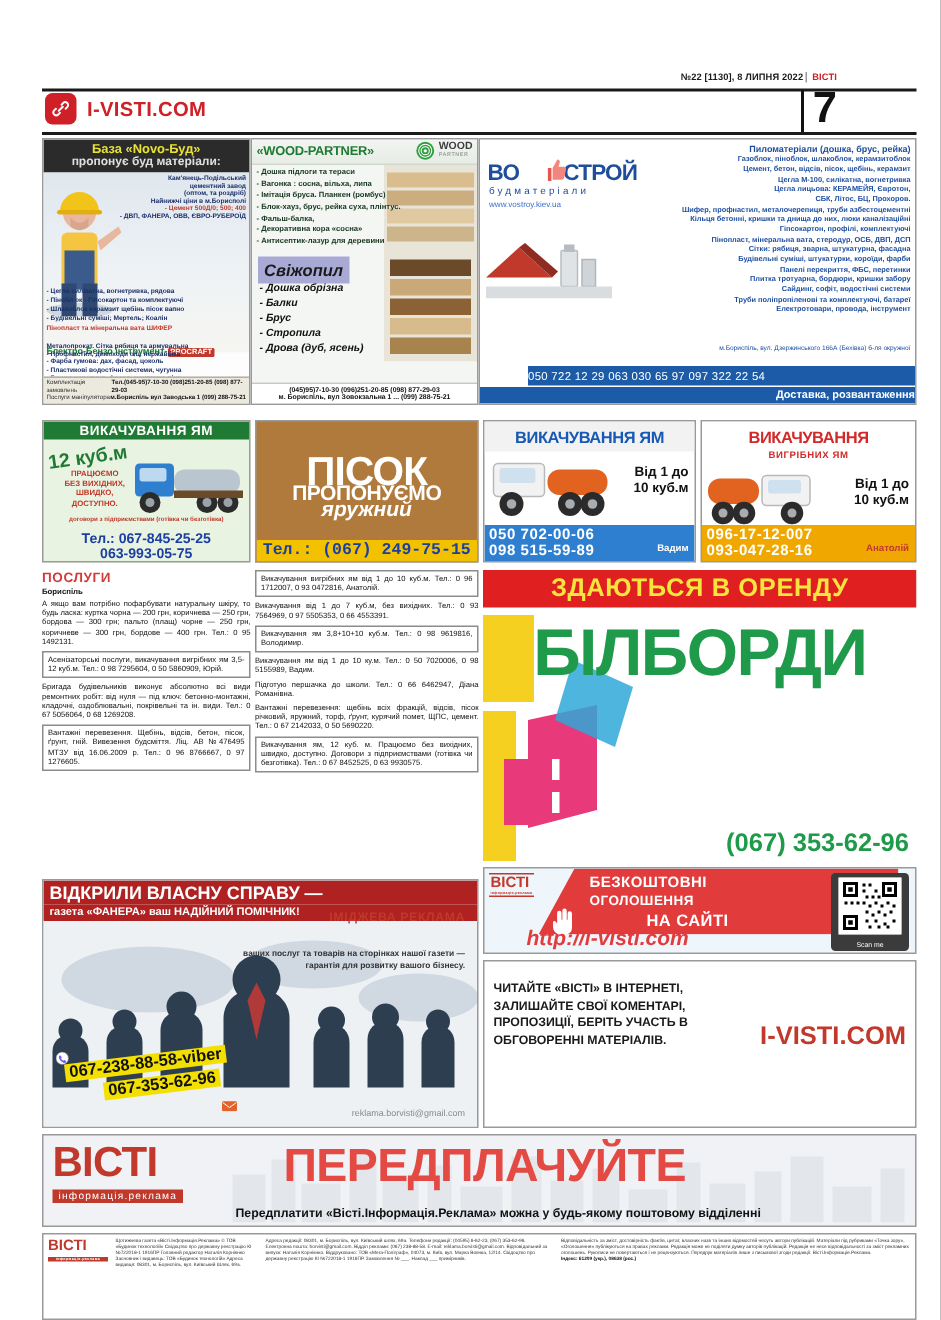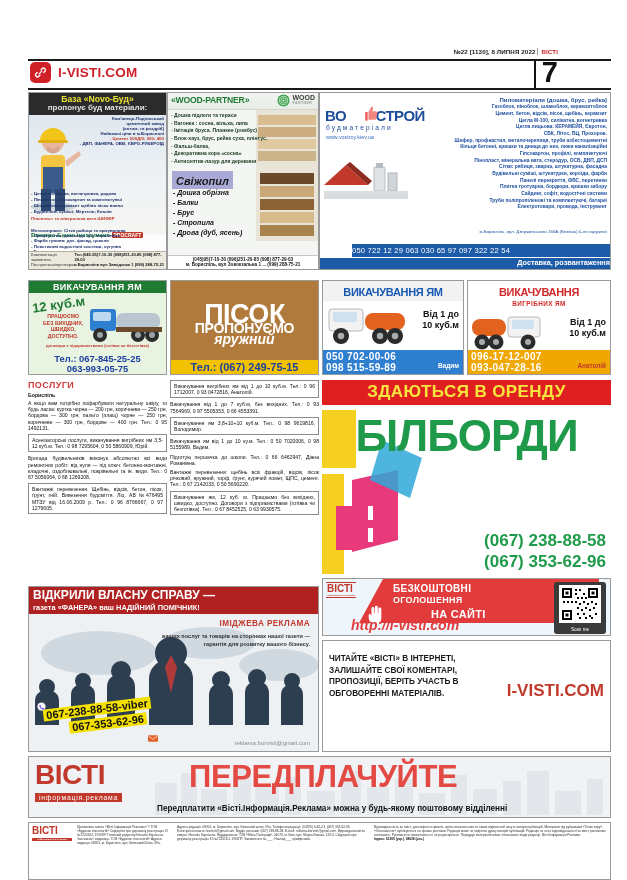--- a/index.html
+++ b/index.html
@@ -70,21 +70,21 @@
   .p1-cub{position:absolute;left:3px;top:16px;font-size:13px;font-weight:bold;color:#1f7a33;transform:rotate(-8deg);}
   .p1-small{position:absolute;left:14px;top:32px;font-size:5.2px;font-weight:bold;color:#c0392b;text-align:center;line-height:1.25;}
   .p1-note{position:absolute;left:2px;right:2px;top:62px;font-size:4.1px;color:#c0392b;text-align:center;font-weight:bold;}
   .p1-tel{position:absolute;left:0;right:0;bottom:0;font-size:9.4px;font-weight:bold;color:#1b3fa0;text-align:center;line-height:1.04;}
   .truck1{position:absolute;right:2px;top:18px;width:78px;height:48px;}
 
   #ad-sand{left:170px;top:262px;width:149px;height:95px;background:#b07a3c;}
   .sand-1{position:absolute;left:0;right:0;top:3px;text-align:center;font-size:14px;font-weight:bold;color:#fff;letter-spacing:-.3px;margin-top:36px;}
   .sand-2{position:absolute;left:0;right:0;top:20px;text-align:center;font-size:27px;font-weight:bold;color:#fff;letter-spacing:-.5px;line-height:1;}
   .sand-3{position:absolute;left:0;right:0;top:50px;text-align:center;font-size:14px;font-weight:bold;color:#fff;font-style:italic;}
-  .sand-tel{position:absolute;left:0;right:0;bottom:0;background:#f2c200;color:#1b3fa0;font-size:11px;font-weight:bold;text-align:center;padding:1px 0;}
+  .sand-tel{position:absolute;left:0;right:0;bottom:0;background:#f2c200;color:#1b3fa0;font-size:11px;font-weight:bold;text-align:center;padding:1px 0;font-family:Liberation Mono, monospace;}
 
   #ad-pump2{left:322px;top:262px;width:142px;height:95px;background:#fff;}
   .p2-head{background:#f2f2f2;text-align:center;padding:1px 0;}
   .p2-head span{font-size:11px;font-weight:bold;color:#1759b3;letter-spacing:-.3px;}
   .p2-from{position:absolute;right:4px;top:28px;font-size:9px;font-weight:bold;color:#111;text-align:right;line-height:1.25;}
   .p2-tel{position:absolute;left:0;right:0;bottom:0;background:#2f7fd0;color:#fff;font-size:10px;font-weight:bold;text-align:left;padding:1px 3px;line-height:1.12;letter-spacing:.4px;}
   .p2-name{position:absolute;right:4px;bottom:5px;font-size:6.4px;font-weight:bold;color:#fff;}
   .truck2{position:absolute;left:2px;top:20px;width:82px;height:48px;}
 
   #ad-pump3{left:467px;top:262px;width:144px;height:95px;background:#fff;}
@@ -130,21 +130,21 @@
   
   #ad-read{left:322px;top:622px;width:289px;height:112px;background:#fff;}
   .rd-txt{position:absolute;left:6px;top:12px;width:160px;font-size:8.2px;font-weight:bold;color:#1a1a1a;line-height:1.42;}
   .rd-logo{position:absolute;right:6px;top:40px;font-size:17px;font-weight:bold;color:#c0392b;}
 
   
   #ad-biz{left:28px;top:568px;width:291px;height:166px;background:#f2f4f6;}
   .bz-t1{position:absolute;left:0;right:0;top:0;background:#b02121;color:#fff;font-size:12px;font-weight:bold;text-align:left;padding:1px 4px;}
   .bz-t2{position:absolute;left:0;right:0;top:16px;background:#b02121;color:#fff;font-size:7.4px;font-weight:bold;text-align:left;padding:0 4px 2px 4px;}
   .bz-img{position:absolute;left:0;top:26px;right:0;bottom:0;background:linear-gradient(180deg,#eef1f4,#dfe5ea);}
-  .bz-h{position:absolute;right:8px;top:32px;font-size:8.2px;font-weight:bold;color:#c0392b;letter-spacing:.4px;padding-left:13px;}
+  .bz-h{position:absolute;right:8px;top:20px;font-size:8.2px;font-weight:bold;color:#c0392b;letter-spacing:.4px;padding-left:13px;}
   .bz-p{position:absolute;right:8px;top:46px;width:150px;text-align:right;font-size:5.6px;font-weight:bold;color:#333;line-height:1.42;}
   .bz-ph1{position:absolute;left:14px;bottom:36px;background:#f3e000;color:#111;font-size:11px;font-weight:bold;padding:0 3px;transform:rotate(-7deg);}
   .bz-ph2{position:absolute;left:40px;bottom:22px;background:#f3e000;color:#111;font-size:11px;font-weight:bold;padding:0 3px;transform:rotate(-7deg);}
   .bz-mail{position:absolute;right:8px;bottom:5px;font-size:6px;color:#8a8a8a;}
 
   
   #ad-sub{left:28px;top:738px;width:583px;height:62px;background:#f0f2f5;}
   .sb-logo{position:absolute;left:6px;top:4px;font-size:28px;font-weight:bold;color:#c0392b;letter-spacing:-.5px;line-height:1;}
   .sb-logo-sub{position:absolute;left:6px;top:36px;background:#c0392b;color:#fff;font-size:6.8px;letter-spacing:.8px;padding:1px 4px;}
   .sb-big{position:absolute;left:160px;top:2px;font-size:31px;font-weight:bold;color:#e24a43;letter-spacing:-.4px;}
@@ -459,21 +459,20 @@
       <rect x="46" y="96" width="5" height="14" fill="#fff"></rect>
       <rect x="46" y="118" width="5" height="14" fill="#fff"></rect>
     </svg>
     <div class="bb-top">
       <span>ЗДАЮТЬСЯ В ОРЕНДУ</span>
     </div>
     <div class="bb-mid">
       <span>БІЛБОРДИ</span>
     </div>
     <div class="bb-tel">
-      <div>(067) 238-88-58</div>
       <div>(067) 353-62-96</div>
     </div>
   </div>
 
   <div class="ad bdr" id="ad-free">
     <div class="fr-red"></div>
     <div class="fr-vist">
       <span>ВІСТІ</span>
       <small>інформація.реклама</small>
     </div>

